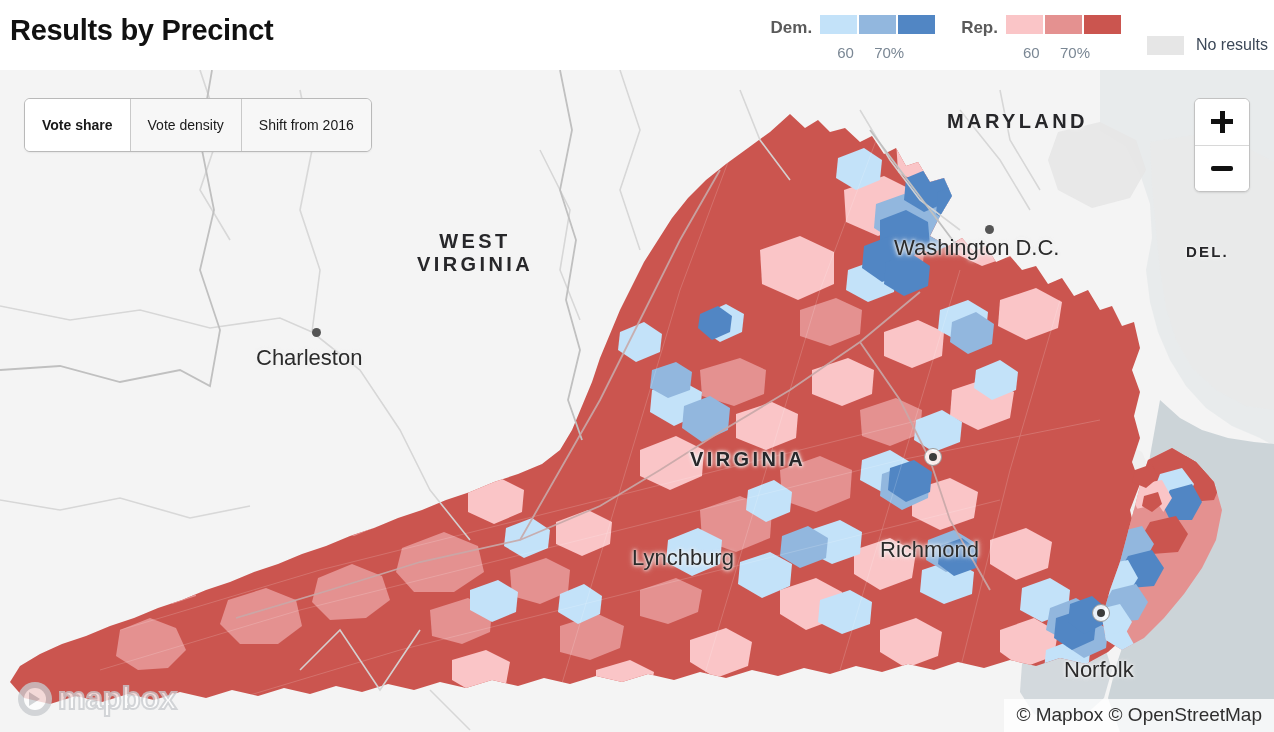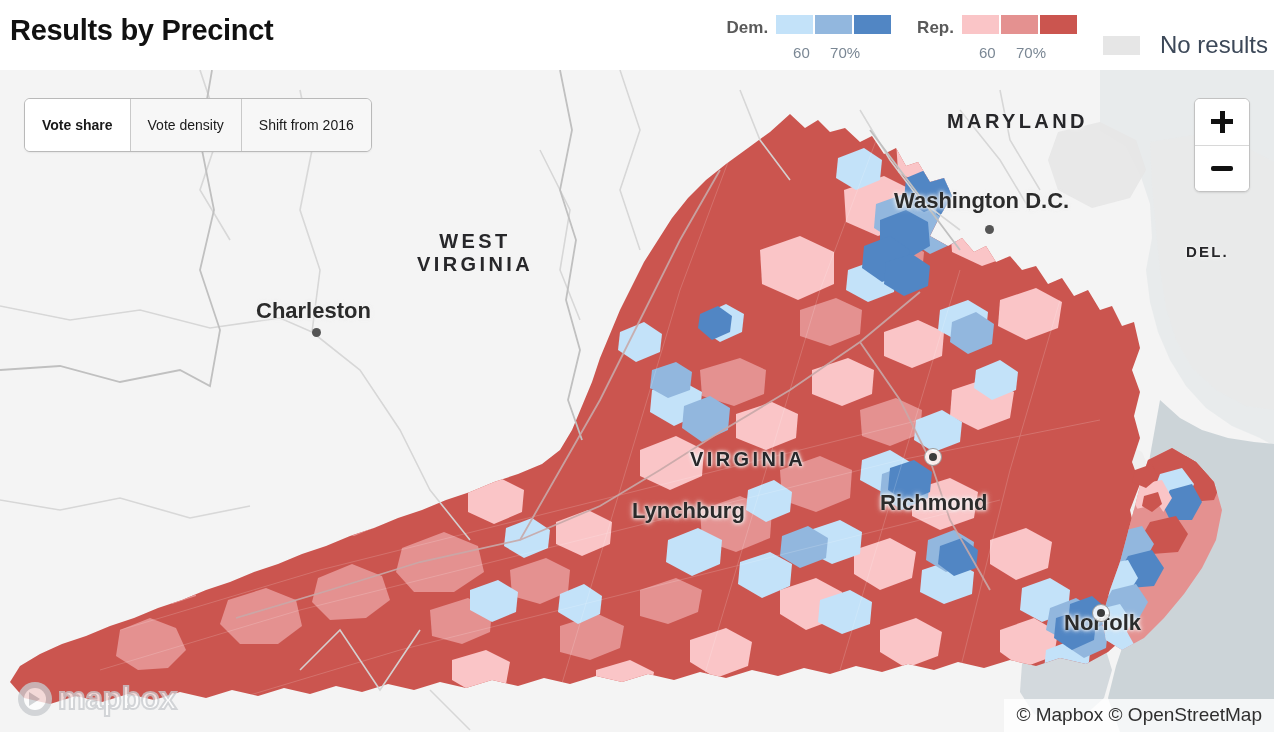--- a/index.html
+++ b/index.html
@@ -41,21 +41,21 @@
   .swatch { width: 37px; height: 19px; }
   .ticks {
     position: relative; height: 20px; width: 113px;
     font-size: 15px; color: #7a8794; margin-top: 2px;
   }
   .tick { position: absolute; top: 8px; }
   .tick-60 { left: 17px; }
   .tick-70 { left: 54px; }
   .legend-noresult { display: flex; align-items: center; padding-top: 2px; }
   .swatch-none { width: 37px; height: 19px; background: #e6e6e6; }
-  .noresult-text { font-size: 24px; color: #3c4858; margin-left: 20px; line-height: 22px; }
+  .noresult-text { font-size: 16px; color: #3c4858; margin-left: 12px; line-height: 22px; }
 
   
   .map {
     position: absolute; top: 70px; left: 0;
     width: 1274px; height: 662px;
     background: #f4f4f4;
     overflow: hidden;
   }
   .map svg { position: absolute; top: 0; left: 0; display: block; }
 
@@ -115,22 +115,23 @@
     white-space: nowrap;
   }
   .state-label {
     font-size: 20px; font-weight: bold; color: #27272a;
     letter-spacing: 3.4px;
     text-align: center;
     text-shadow: 0 0 3px #f4f4f4, 0 0 3px #f4f4f4, 0 0 5px #f4f4f4;
   }
   .state-label.small { font-size: 15px; letter-spacing: 2.2px; }
   .city-label {
-    font-size: 22px; color: #2b2b2b; font-weight: 700;
+    font-size: 22px; color: #2b2b2b; font-weight: 400;
     text-shadow: 0 0 3px rgba(244,244,244,.95), 0 0 4px rgba(244,244,244,.95), 0 0 6px rgba(244,244,244,.8);
+    margin-top: 47px;
   }
   .city-dot {
     position: absolute; z-index: 21;
     width: 9px; height: 9px; border-radius: 50%;
     background: #555; pointer-events:none;
   }
   .capital-dot {
     position: absolute; z-index: 21;
     width: 18px; height: 18px; border-radius: 50%;
     background: rgba(255,255,255,0.88);

